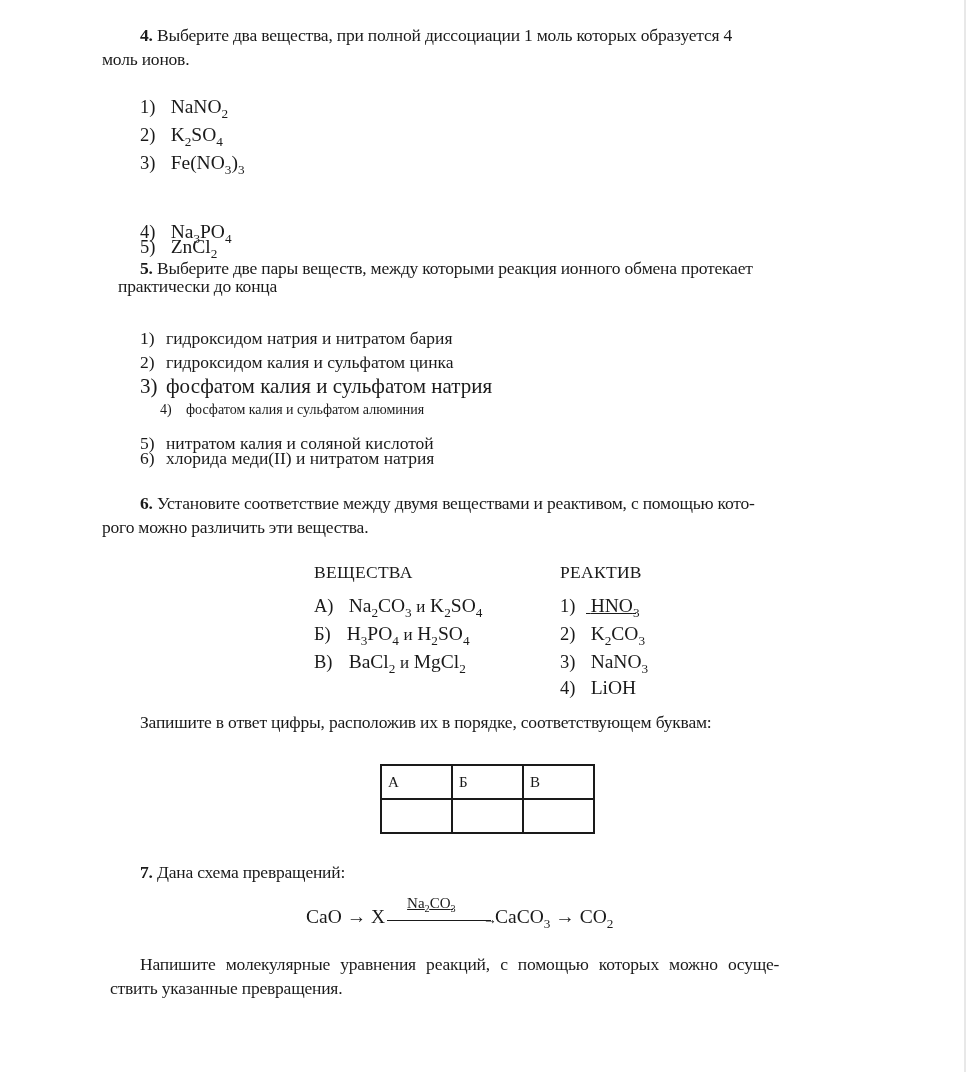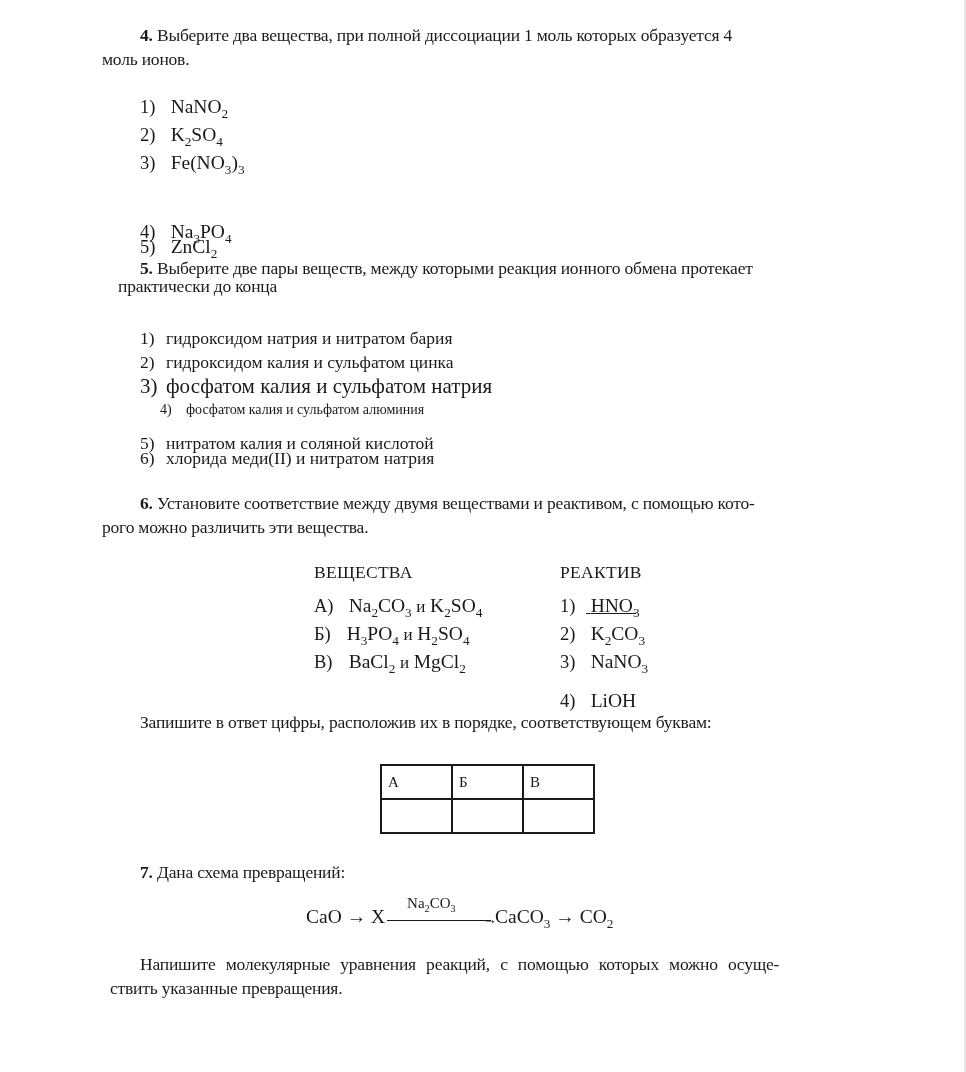--- a/index.html
+++ b/index.html
@@ -16,21 +16,21 @@
   .item .n { display: inline-block; width: 26px; }
   .formula { font-size: 19.5px; }
   sub { font-size: 0.68em; vertical-align: -0.35em; line-height: 0; }
   .hdr { font-size: 17.5px; letter-spacing: 0.3px; }
   table.ans { position: absolute; left: 380px; top: 764px; border-collapse: collapse; }
   table.ans td { border: 2px solid #1a1a1a; width: 63px; height: 32px; padding: 0 0 0 6px; font-size: 15px; vertical-align: middle; }
   table.ans tr.r2 td { height: 32px; }
   .arrow-long { display: inline-block; position: relative; width: 110px; height: 20px; vertical-align: middle; }
   .arrow-long .line { position: absolute; left: 2px; right: 4px; top: 11px; border-top: 1px solid #1a1a1a; }
   .arrow-long .head { position: absolute; right: -2px; top: 3px; font-size: 14px; }
-  .arrow-long .lbl { position: absolute; left: 22px; top: -14px; font-size: 15px; }
+  .arrow-long .lbl { position: absolute; left: 22px; top: -14px; font-size: 15px; text-decoration: underline; }
 </style>
 </head>
 <body>
 
 <div class="edge"></div>
 
 <div class="page">
 
   <div>
     <div class="abs q-text" style="left:140px; top:23px;">
@@ -122,21 +122,21 @@
       <span class="formula"><span>HNO</span><sub>3</sub></span>
     </div>
     <div class="abs item" style="left:560px; top:622px;">
       <span class="n">2)</span>
       <span class="formula"><span>K</span><sub>2</sub><span>CO</span><sub>3</sub></span>
     </div>
     <div class="abs item" style="left:560px; top:650px;">
       <span class="n">3)</span>
       <span class="formula"><span>NaNO</span><sub>3</sub></span>
     </div>
-    <div class="abs item" style="left:560px; top:676px;margin-top:13px;">
+    <div class="abs item" style="left:560px; top:676px;">
       <span class="n">4)</span>
       <span class="formula">LiOH</span>
     </div>
 
     <div class="abs q-text" style="left:140px; top:710px;">Запишите в ответ цифры, расположив их в порядке, соответствующем буквам:</div>
 
     <table class="ans">
       <tbody>
           <tr>
         <td>А</td>

